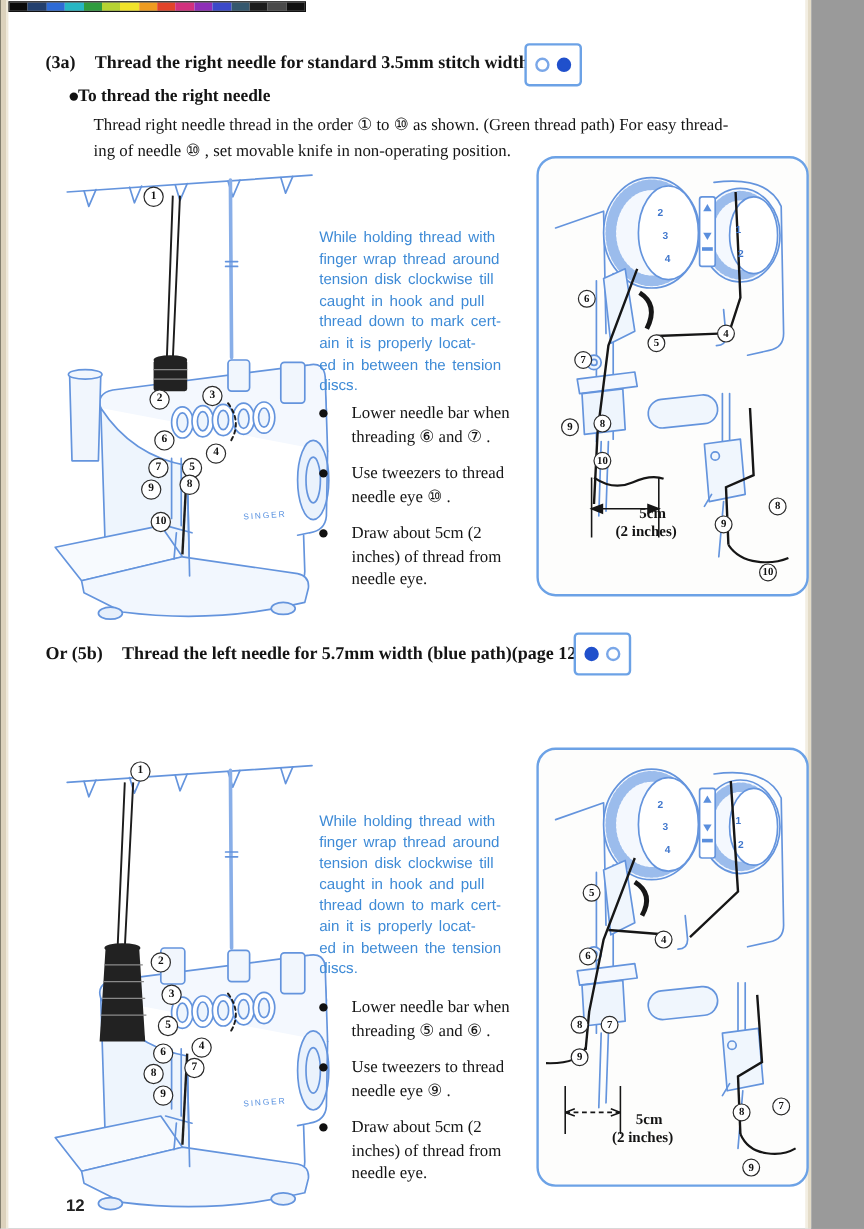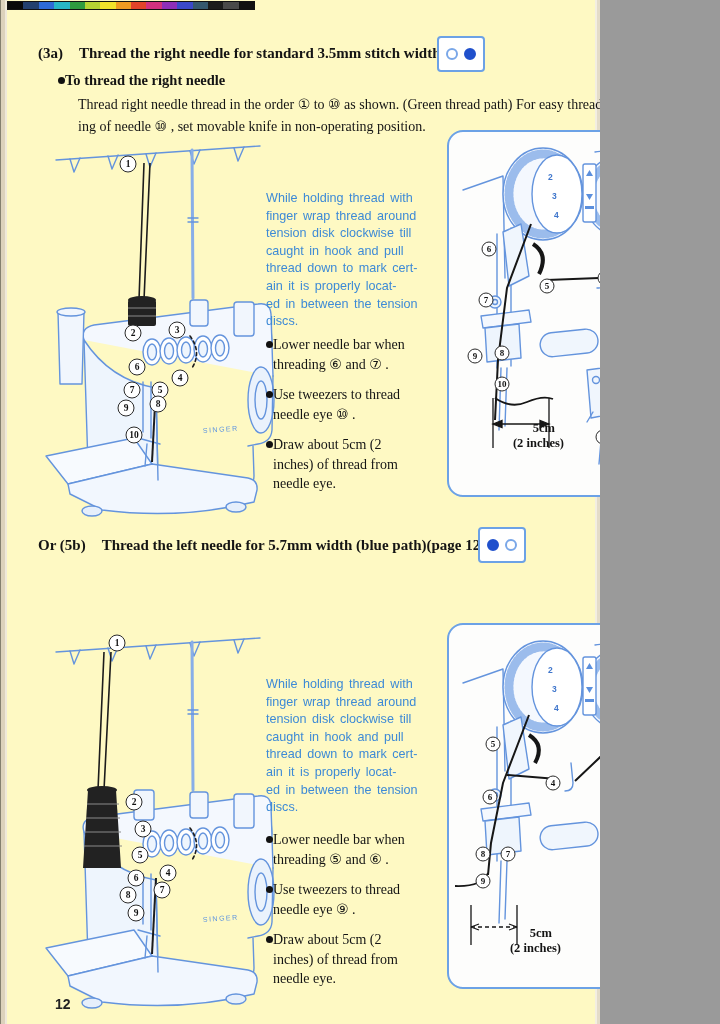--- a/index.html
+++ b/index.html
@@ -1,34 +1,34 @@
 <!DOCTYPE html>
 <html><head>
 <meta charset="utf-8">
 <style>
   html,body{margin:0;padding:0;background:#9a9a9a;}
-  .page{position:relative;width:600px;height:1024px;background:#fef9c3;overflow:hidden;
+  .page{position:relative;width:676px;height:1024px;background:#ffffff;overflow:hidden;
         font-family:"Liberation Serif","DejaVu Sans",serif;color:#141414;}
   
   .edge-left{position:absolute;left:0;top:0;width:7px;height:1024px;
     background:linear-gradient(90deg,#84806f 0 1px,#dcd2bc 1px 5px,#efe9da 5px 7px);}
   .edge-right{position:absolute;right:0;top:0;width:5px;height:1024px;
     background:linear-gradient(90deg,#f3eee2 0 2px,#e4dcc8 2px 5px);}
   .cbar{position:absolute;left:8px;top:2px;width:246px;height:7px;display:flex;
     outline:1px solid #111;}
   .cbar span{flex:1;}
   
   .hrow{position:absolute;display:flex;gap:16px;font:700 15px/1.25 "Liberation Serif","DejaVu Sans",serif;white-space:pre;}
   .para{position:absolute;font:400 14px/21.5px "Liberation Serif","DejaVu Sans",serif;white-space:pre;}
   .intro{position:absolute;display:flex;align-items:center;font:700 14.5px/1.2 "Liberation Serif","DejaVu Sans",serif;}
   .dot{width:7px;height:7px;background:#111;border-radius:50%;flex:0 0 auto;}
   .note{position:absolute;width:196px;font:400 12.6px/17.6px "Liberation Sans","DejaVu Sans",sans-serif;
         color:#3d8ad6;white-space:pre;word-spacing:2px;}
   .bullets{position:absolute;width:200px;}
-  .bullets .bi{display:flex;gap:0;margin-bottom:11px;}
+  .bullets .bi{display:flex;gap:20px;margin-bottom:11px;}
   .bullets .bi .dot{margin-top:6px;}
   .bullets .bt{font:400 14px/19.5px "Liberation Serif","DejaVu Sans",serif;white-space:pre;}
   .pageno{position:absolute;left:55px;top:996px;font:700 14px "Liberation Sans",sans-serif;color:#222;}
   
   .sticon{position:absolute;width:44px;height:32px;border:2px solid #6ca2e6;border-radius:4px;
     background:#fff;display:flex;align-items:center;justify-content:center;gap:6px;}
   .sticon .c{width:12px;height:12px;border-radius:50%;box-sizing:border-box;}
   .sticon .out{border:2px solid #7aa7e8;background:#fff;}
   .sticon .fil{background:#2050cc;border:2px solid #2050cc;}
   

